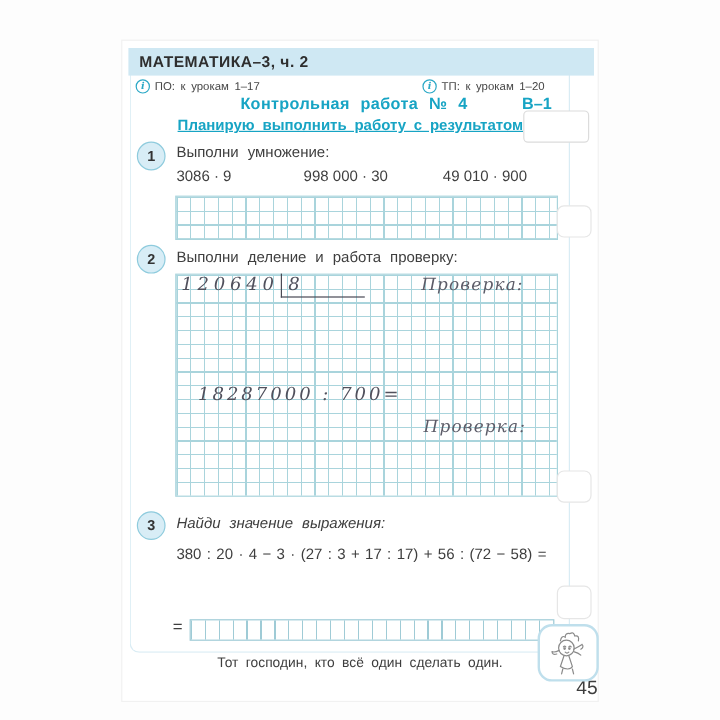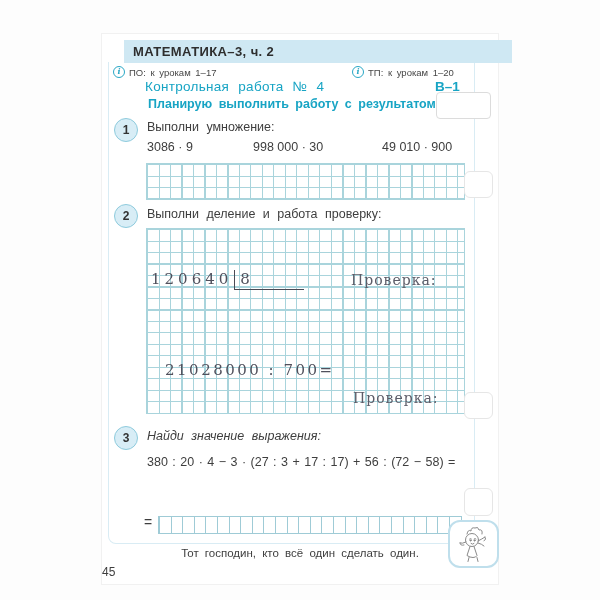--- a/index.html
+++ b/index.html
@@ -5,75 +5,75 @@
   html,body{margin:0;padding:0;background:#ffffff;}
   #canvas{position:relative;width:600px;height:600px;background:#fdfdfd;overflow:hidden;
           font-family:"Liberation Sans",sans-serif;color:#3e3e3e;}
   
   .page{position:absolute;left:102px;top:34px;width:396px;height:550px;background:#ffffff;
         box-shadow:0 0 0 1px #f1f1f1;}
   
   .frame{position:absolute;left:108px;top:62px;width:365px;height:481px;
          border:1.5px solid #d9ecf4;border-top:none;border-radius:0 0 8px 8px;z-index:1;}
   
-  .band{position:absolute;left:124px;top:40px;width:388px;height:23px;background:#cfe8f3;
+  .band{position:absolute;left:107px;top:40px;width:388px;height:23px;background:#cfe8f3;
         z-index:2;display:flex;align-items:center;}
   .band-title{font-size:13px;font-weight:bold;color:#2e2e2e;padding-left:9px;letter-spacing:.4px;}
   
   .info{position:absolute;top:66px;font-size:9.5px;color:#474747;z-index:2;display:flex;align-items:center;gap:4px;word-spacing:2px;}
   .info-left{left:113px;}
   .info-right{left:352px;}
   .i-icon{display:inline-block;width:10px;height:10px;border-radius:50%;border:1px solid #2aa8c6;
           color:#2aa8c6;font:italic bold 8px "DejaVu Serif",serif;text-align:center;line-height:9px;}
   
-  .title{position:absolute;left:145px;top:79px;width:300px;z-index:2;
-         font-size:13.5px;font-weight:normal;color:#17a4c4;word-spacing:5px;letter-spacing:.3px;}
+  .title{position:absolute;left:145px;top:79px;width:300px;text-align:center;z-index:2;
+         font-size:13.5px;font-weight:bold;color:#17a4c4;word-spacing:5px;letter-spacing:.3px;}
   .variant{position:absolute;left:435px;top:79px;z-index:2;font-size:13.5px;font-weight:bold;color:#17a4c4;}
   .subtitle{position:absolute;left:148px;top:97px;z-index:2;font-size:12.5px;font-weight:bold;
-            color:#17a4c4;word-spacing:3px;}
+            color:#17a4c4;word-spacing:3px;text-decoration:underline;}
   .result-box{position:absolute;left:436px;top:92px;width:53px;height:25px;background:#fff;
               border:1.5px solid #dcdcdc;border-radius:4px;z-index:3;}
   
   .tnum{position:absolute;left:114px;width:22px;height:22px;border-radius:50%;background:#d8edf6;
         border:1.5px solid #8ecbdd;z-index:2;text-align:center;line-height:22px;
         font-size:12px;font-weight:bold;color:#333;}
   .tlabel{position:absolute;left:147px;z-index:2;font-size:12.5px;color:#3e3e3e;word-spacing:4px;}
   .prob{position:absolute;top:140px;z-index:2;font-size:12.5px;color:#3e3e3e;}
   
   .grid{position:absolute;z-index:2;border:1px solid #a9d4dc;
         background-image:repeating-linear-gradient(to right,#a9d4dc 0 1px,transparent 1px 11.5px),
                          repeating-linear-gradient(to bottom,#a9d4dc 0 1px,transparent 1px 11.5px);}
   .grid1{left:146px;top:163px;width:317px;height:35px;}
   .grid2{left:146px;top:228px;width:317px;height:184px;}
   .answer-row{position:absolute;left:158px;top:516px;width:302px;height:16px;z-index:2;
               border:1px solid #9fcbd6;
               background-image:repeating-linear-gradient(to right,#9fcbd6 0 1px,transparent 1px 11.6px);}
   .eq{position:absolute;left:144px;top:514px;z-index:2;font-size:14px;color:#3e3e3e;}
   
-  .hw{position:absolute;z-index:3;font-family:"DejaVu Serif",serif;
-      color:#50505c;white-space:nowrap;margin-top:42px;}
+  .hw{position:absolute;z-index:3;font-family:"DejaVu Serif",serif;font-style:italic;
+      color:#50505c;white-space:nowrap;}
   .hw-div{left:151px;top:228px;font-size:15px;letter-spacing:4px;}
   .divbox{display:inline-block;border-left:1.5px solid #4a4a55;border-bottom:1.5px solid #4a4a55;
           padding:0 50px 1px 5px;margin-left:2px;}
   .hw-chk1{left:351px;top:230px;font-size:14px;letter-spacing:1px;color:#5c5c68;}
   .hw-p2{left:165px;top:319px;font-size:15px;letter-spacing:2.5px;}
   .hw-chk2{left:353px;top:348px;font-size:14px;letter-spacing:1px;color:#5c5c68;}
   
   .tab{position:absolute;background:#fff;border:1.5px solid #e6e6e6;border-radius:6px;z-index:3;}
   .tabA{left:464px;top:171px;width:27px;height:25px;}
   .tabB{left:464px;top:392px;width:27px;height:25px;}
   .tabC{left:464px;top:488px;width:27px;height:26px;}
   
   .mascot{position:absolute;left:448px;top:520px;width:47px;height:44px;background:#fff;
           border:2px solid #bfdfec;border-radius:12px;z-index:4;display:flex;align-items:center;justify-content:center;}
   
   .proverb{position:absolute;left:102px;top:547px;width:396px;text-align:center;z-index:2;
            font-size:11.5px;color:#3e3e3e;word-spacing:3px;}
-  .pagenum{position:absolute;left:102px;top:565px;width:396px;text-align:left;z-index:2;
-           font-size:12px;color:#3e3e3e;}
+  .pagenum{position:absolute;left:102px;top:565px;width:396px;text-align:right;z-index:2;
+           font-size:16px;color:#3e3e3e;}
 </style>
 </head>
 <body>
 
 <div id="canvas">
   <div class="page"></div>
   <div class="frame"></div>
 
   <div class="band">
     <span class="band-title">МАТЕМАТИКА–3, ч. 2</span>
@@ -90,32 +90,32 @@
 
   <div class="title">Контрольная работа № 4</div>
   <div class="variant">В–1</div>
   <div class="subtitle">Планирую выполнить работу с результатом</div>
   <div class="result-box"></div>
 
   <div class="tnum" style="top:118px;">1</div>
   <div class="tlabel" style="top:120px;">Выполни умножение:</div>
   <span class="prob" style="left:147px;">3086 · 9</span>
   <span class="prob" style="left:253px;">998 000 · 30</span>
-  <span class="prob" style="left:382px;">49 010 · 900</span>
+  <span class="prob" style="left:369px;">49 010 · 900</span>
   <div class="grid grid1"></div>
   <div class="tab tabA"></div>
 
   <div class="tnum" style="top:204px;">2</div>
   <div class="tlabel" style="top:207px;">Выполни деление и работа проверку:</div>
   <div class="grid grid2"></div>
   <div class="hw hw-div">
     <span>120640</span><span class="divbox"><span>8</span></span>
   </div>
   <div class="hw hw-chk1">Проверка:</div>
-  <div class="hw hw-p2">21028000 : 700=</div>
+  <div class="hw hw-p2">18287000 : 700=</div>
   <div class="hw hw-chk2">Проверка:</div>
   <div class="tab tabB"></div>
 
   <div class="tnum" style="top:426px;">3</div>
   <div class="tlabel" style="top:429px;font-style:italic;">Найди значение выражения:</div>
   <div class="tlabel" style="top:455px;word-spacing:1px;">380 : 20 · 4 − 3 · (27 : 3 + 17 : 17) + 56 : (72 − 58)  =</div>
   <div class="eq">=</div>
   <div class="answer-row"></div>
   <div class="tab tabC"></div>
 

